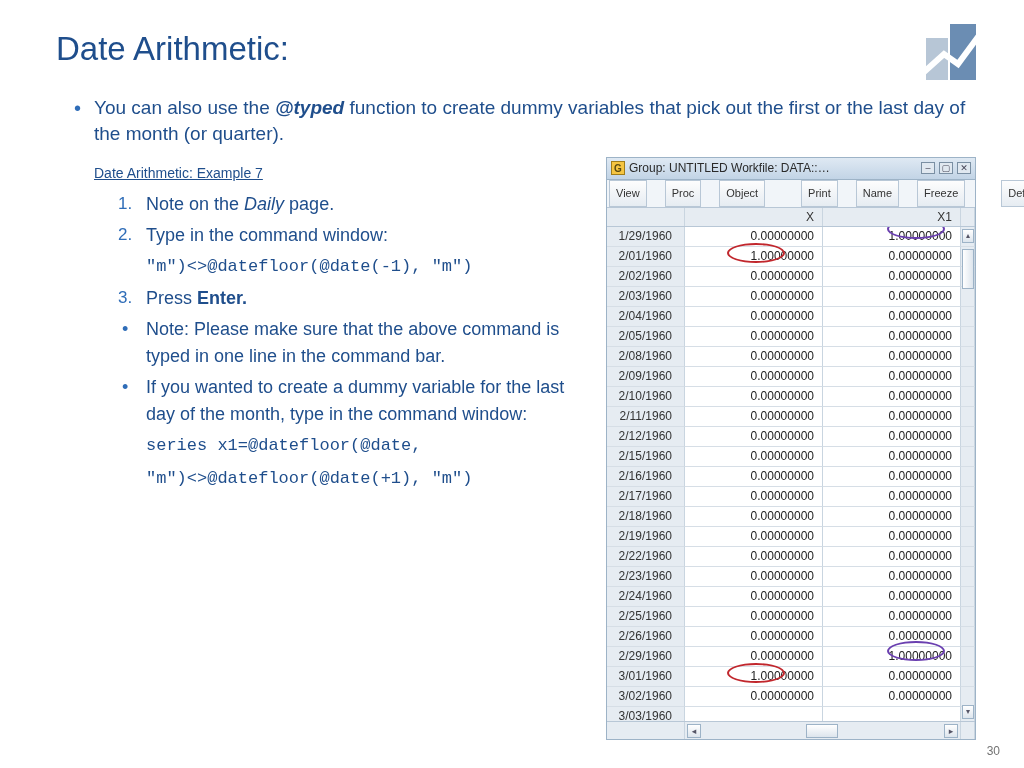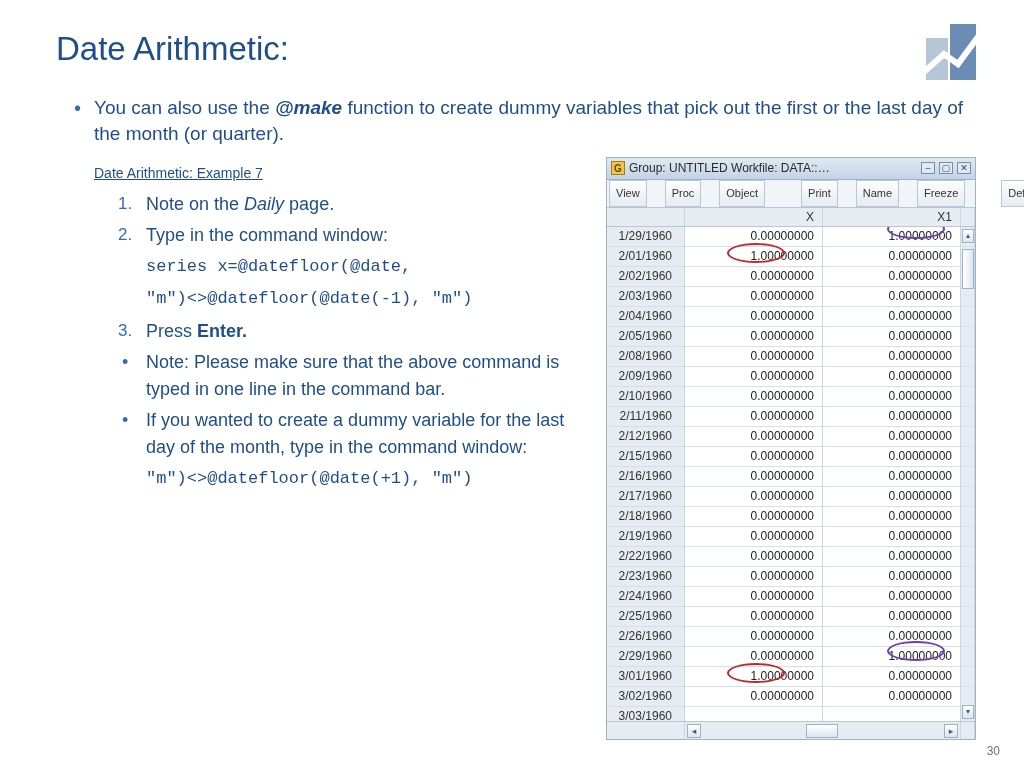--- a/index.html
+++ b/index.html
@@ -245,41 +245,41 @@
     <rect x="6" y="18" width="22" height="42" fill="#b7c6d6"></rect>
     <rect x="30" y="4" width="26" height="56" fill="#6b8db3"></rect>
     <polyline points="4,52 24,34 38,44 66,6" stroke="#fff" stroke-width="6" fill="none"></polyline>
   </svg>
 
   <h1 class="title">
     <span>Date Arithmetic:</span><br>
   </h1>
 
   <div class="intro bullet-top">
-    <span>You can also use the </span><span class="fn">@make</span><span> function to create dummy variables that pick out the first or the last day of the month (or quarter).</span>
+    <span>You can also use the </span><span class="fn">@typed</span><span> function to create dummy variables that pick out the first or the last day of the month (or quarter).</span>
   </div>
 
   <div class="content-row">
     <div class="text-col">
       <div class="subhead">Date Arithmetic: Example 7</div>
       <ol class="steps">
         <li class="num">
           <span>Note on the </span><em class="it">Daily</em><span> page.</span>
         </li>
         <li class="num">Type in the command window:</li>
       </ol>
-      <div class="code">series x=@datefloor(@date,</div>
       <div class="code">"m")&lt;&gt;@datefloor(@date(-1), "m")</div>
       <ol class="steps" style="counter-reset: step 2;">
         <li class="num">
           <span>Press </span><strong class="b">Enter.</strong>
         </li>
         <li class="bul">Note: Please make sure that the above command is typed in one line in the command bar.</li>
         <li class="bul">If you wanted to create a dummy variable for the last day of the month, type in the command window:</li>
       </ol>
+      <div class="code">series x1=@datefloor(@date,</div>
       <div class="code">"m")&lt;&gt;@datefloor(@date(+1), "m")</div>
     </div>
 
     <div class="ewin">
       <div class="ewin-title">
         <div class="gicon">G</div>
         <div class="ttext">Group: UNTITLED   Workfile: DATA::…</div>
         <div class="winbtns">
           <div class="wb">–</div>
           <div class="wb">▢</div>

